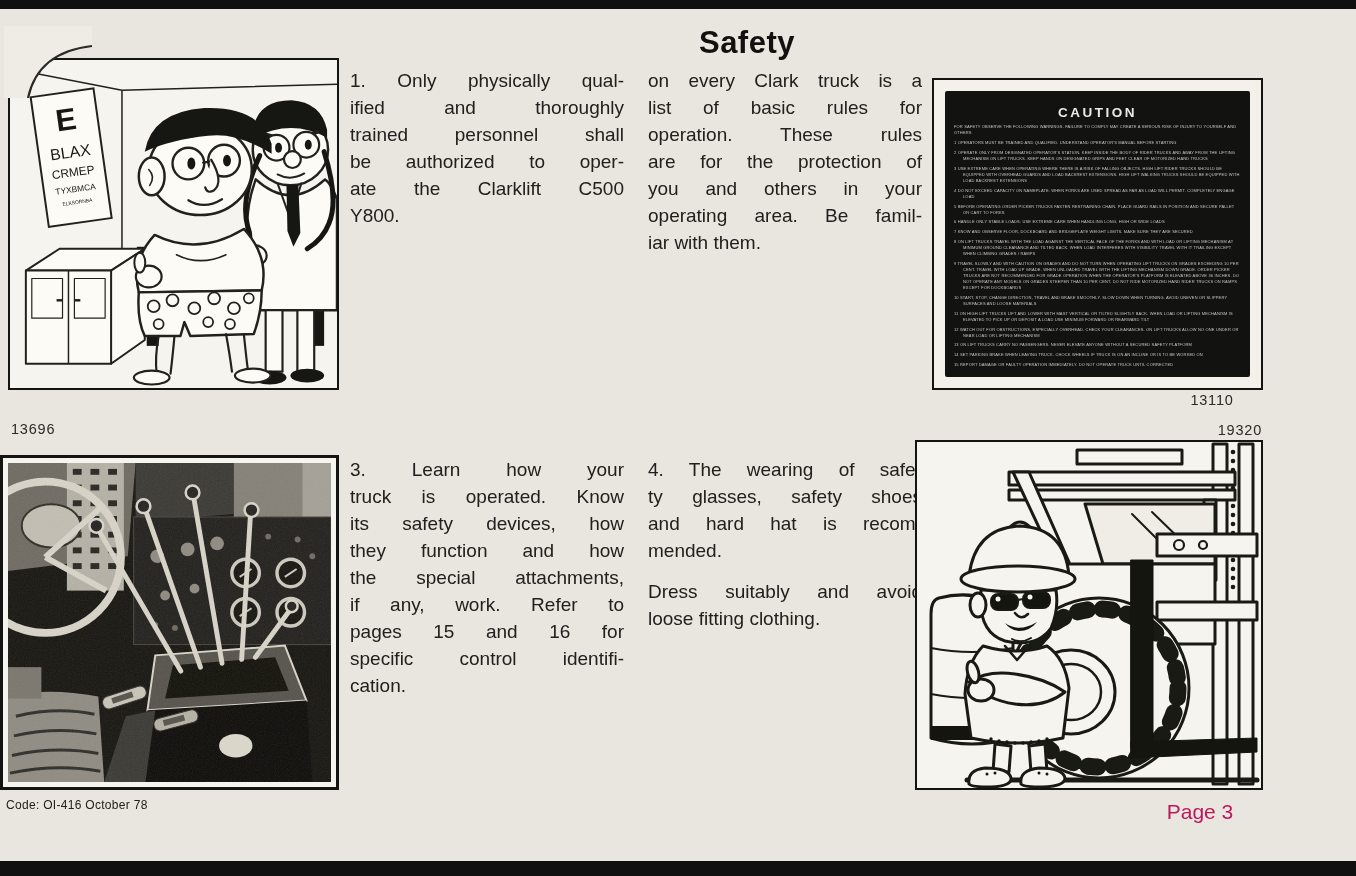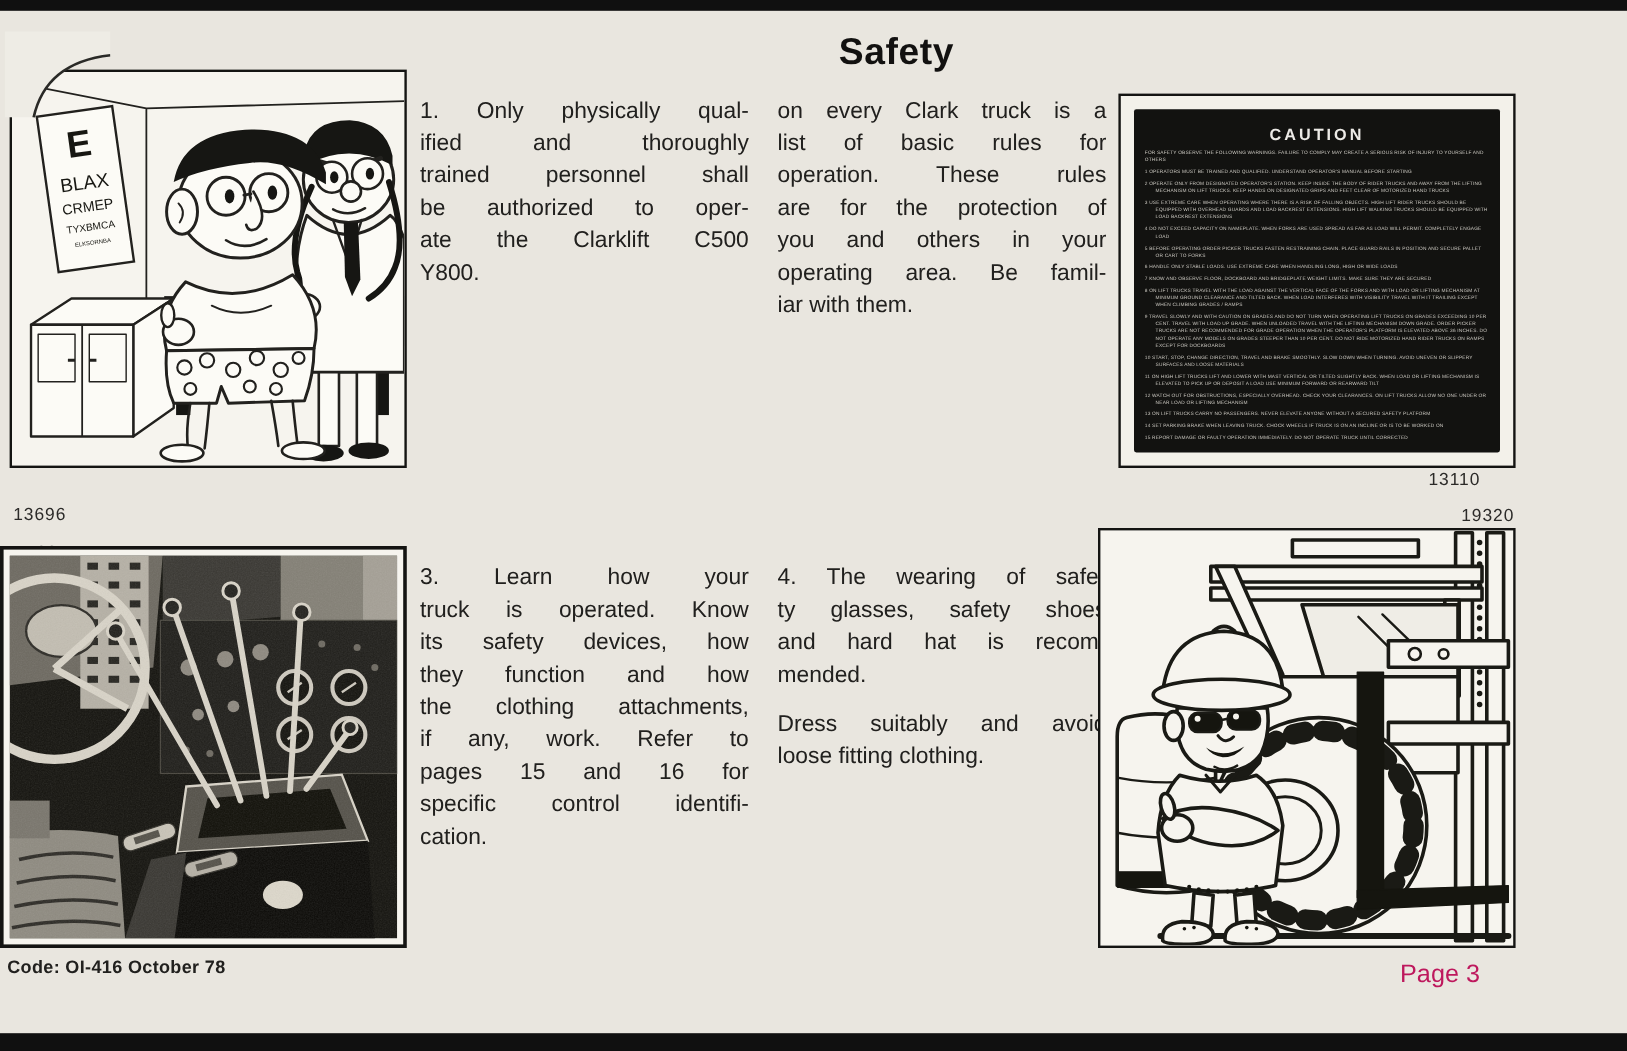--- a/index.html
+++ b/index.html
@@ -1,32 +1,32 @@
 <!DOCTYPE html>
 <html><head>
 <meta charset="utf-8">
 <style>
   html,body{margin:0;padding:0;background:#555;}
   #page{position:relative;width:1356px;height:876px;background:#e9e6df;overflow:hidden;
         font-family:"Liberation Sans",sans-serif;color:#1d1c1a;}
   .abs{position:absolute;}
   .bar{background:#101010;left:0;width:1356px;}
   .page-title{font-size:31px;font-weight:bold;letter-spacing:.5px;text-align:right;color:#121110;}
-  .col{width:274px;margin-top:12px;}
+  .col{width:274px;}
   .jl{font-size:19px;line-height:27px;text-align:justify;text-align-last:justify;color:#21201e;}
   .jlist .jl:last-child{text-align-last:left;}
   .fig-label{font-size:14.5px;letter-spacing:.8px;color:#2b2a28;}
   .figbox{border:2.5px solid #141412;background:#f6f4ee;overflow:hidden;box-sizing:border-box;}
   .photobox{border:3px solid #141412;background:#f6f4ee;padding:5px;box-sizing:border-box;overflow:hidden;}
   .caution-outer{border:2px solid #141412;background:#f3f1ea;padding:11px;box-sizing:border-box;}
   .caution-plate{background:#121210;width:100%;height:100%;box-sizing:border-box;padding:9px 9px;overflow:hidden;border-radius:2px;}
   .caution-title{color:#eceae6;text-align:center;font-weight:bold;font-size:13.5px;letter-spacing:2.5px;margin:5px 0 4px;}
   .caution-intro{color:#c9c6bf;font-size:4px;line-height:6.2px;letter-spacing:.15px;margin-bottom:4px;}
   .caution-rule{color:#c9c6bf;font-size:4px;line-height:6.2px;letter-spacing:.15px;margin-top:3.4px;padding-left:9px;text-indent:-9px;}
-  .footer-code{font-size:15px;font-weight:bold;letter-spacing:.3px;color:#21201e;}
+  .footer-code{font-size:12px;font-weight:normal;letter-spacing:.3px;color:#21201e;}
   .footer-page{font-size:21px;color:#be185d;}
   svg text{font-family:"Liberation Sans",sans-serif;fill:#171712;}
   .ill{display:block;width:100%;height:100%;}
 </style>
 </head>
 <body>
 
 <div id="page">
 
   <div class="abs bar" style="top:0;height:9px;"></div>
@@ -275,21 +275,21 @@
       <rect width="329" height="325" filter="url(#grain)" opacity="0.13"></rect>
     </svg>
   </div>
 
   <div class="abs col jlist" style="left:350px;top:456px;">
 
   <div class="jl">3.  Learn how your</div>
       <div class="jl">truck is operated. Know</div>
       <div class="jl">its safety devices, how</div>
       <div class="jl">they function and how</div>
-      <div class="jl">the clothing attachments,</div>
+      <div class="jl">the special attachments,</div>
       <div class="jl">if any, work. Refer to</div>
       <div class="jl">pages 15 and 16 for</div>
       <div class="jl">specific control identifi-</div>
       <div class="jl">cation.</div>
     </div>
 
   <div class="abs col jlist" style="left:648px;top:456px;">
 
   <div class="jl">4.  The wearing of safe-</div>
       <div class="jl">ty glasses, safety shoes</div>

